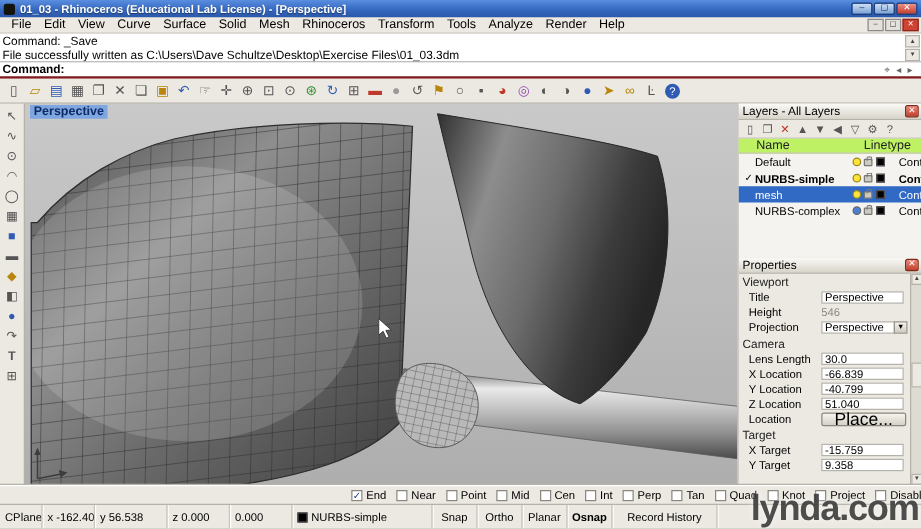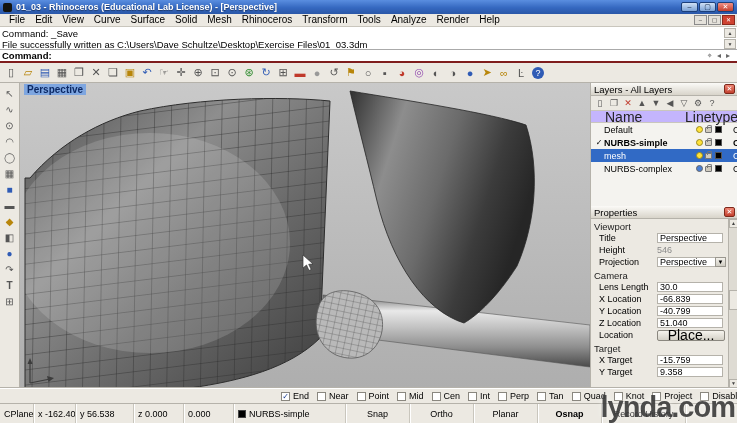--- a/index.html
+++ b/index.html
@@ -37,25 +37,25 @@
 
 #viewport{position:absolute;left:20px;top:83px;width:570px;height:305px;background:#bcbcbc}
 #vplabel{position:absolute;left:4px;top:1px;background:#7ea6e0;color:#0d2a66;font-weight:bold;font-size:10px;padding:0 3px}
 
 #rightpanel{position:absolute;left:590px;top:83px;width:147px;height:305px;background:#ece9e2;border-left:1px solid #b5b2aa}
 .panel-title{height:13px;background:linear-gradient(#fbfaf7,#d8d4ca);border-bottom:1px solid #b5b2aa;display:flex;align-items:center;padding:0 3px;font-size:9.5px}
 .pclose{margin-left:auto;width:11px;height:10px;background:linear-gradient(#ee8573,#c2402e);border:1px solid #7e281b;border-radius:2px;color:#fff;font-size:7px;line-height:8px;text-align:center}
 #layers-panel{position:absolute;left:0;top:0;width:147px;height:123px;background:#f4f3ef}
 .ltools{height:15px;display:flex;align-items:center;gap:4px;padding:0 4px;background:#ece9e2;border-bottom:1px solid #c9c6bd;font-size:9px;color:#444}
 .lti{display:flex;align-items:center;justify-content:center;width:10px}
-.lhead{height:12px;display:flex;border-bottom:1px solid #c9c6bd;background:#c4b5fd;font-size:14px;padding-left:14px;color:#222;align-items:center}
+.lhead{height:12px;display:flex;border-bottom:1px solid #c9c6bd;background:#bef264;font-size:10px;padding-left:14px;color:#222;align-items:center}
 .lhead .hn{width:86px}
 .lrow{height:13px;display:flex;align-items:center;font-size:9px;padding-left:3px;white-space:nowrap;overflow:hidden}
 .lrow .cur{width:10px;text-align:center;font-size:8px;flex:0 0 auto}
-.lrow .nm{width:92px;overflow:hidden;flex:0 0 auto}
+.lrow .nm{width:78px;overflow:hidden;flex:0 0 auto}
 .lrow.bold .nm,.lrow.bold .lt{font-weight:bold}
 .lrow.selected{background:#316ac5;color:#fff}
 .bulb{width:7px;height:7px;border-radius:50%;background:#4a7fd4;border:1px solid #666;margin-right:2px;flex:0 0 auto}
 .bulb.on{background:#ffe23a;border-color:#998a1f}
 .lock{width:7px;height:6px;background:#cfcabe;border:1px solid #777;border-radius:1px;margin-right:3px;position:relative;flex:0 0 auto}
 .lock::before{content:"";position:absolute;left:1px;top:-3px;width:3px;height:3px;border:1px solid #777;border-bottom:none;border-radius:2px 2px 0 0}
 .swatch{width:7px;height:7px;background:#000;border:1px solid #555;margin-right:3px;flex:0 0 auto}
 .dot{width:6px;height:6px;border-radius:50%;background:#fff;margin-right:2px;flex:0 0 auto;visibility:hidden}
 .lrow .lt{overflow:hidden}
 #props-panel{position:absolute;left:0;top:123px;width:147px;height:182px;background:#ece9e2;overflow:hidden}
@@ -72,21 +72,21 @@
 .ps-thumb{position:absolute;left:0;top:42%;width:9px;height:20px;background:#ece9e2;border:1px solid #b5b2aa}
 
 #osnapbar{position:absolute;left:0;top:388px;width:737px;height:15px;background:#ece9e2;border-top:1px solid #fff;box-shadow:0 -1px 0 #b5b2aa;display:flex;align-items:center;padding-left:281px}
 .ositem{display:flex;align-items:center;margin-right:8px;font-size:9px;white-space:nowrap}
 .cb{width:9px;height:9px;background:#fff;border:1px solid #8a877f;margin-right:3px;font-size:8px;line-height:7px;text-align:center;color:#1a3c8f}
 .cb.checked::after{content:"✓"}
 
 #statusbar{position:absolute;left:0;top:403px;width:737px;height:20px;background:#ece9e2;border-top:1px solid #b5b2aa;display:flex;align-items:center;font-size:9px}
 .scell{height:100%;display:flex;align-items:center;padding:0 4px;border-right:1px solid #c9c6bd;box-shadow:1px 0 0 #fff;white-space:nowrap;overflow:hidden}
 .w1{width:34px}.w2{width:42px}.w3{width:58px}.w4{width:50px}.w5{width:50px}.w6{width:112px}
-.tg{width:64px;justify-content:center}
+.tg{width:36px;justify-content:center}
 .tg.bold{font-weight:bold}
 .wrh{width:84px;justify-content:center}
 .sb-swatch{width:8px;height:8px;background:#000;border:1px solid #444;margin-right:3px}
 
 #watermark{position:absolute;right:2px;bottom:-1px;font-size:29px;font-weight:bold;color:#3f3f3f;letter-spacing:-1px;text-shadow:0 0 5px rgba(255,255,255,.75);opacity:.92;z-index:50}
 </style>
 </head>
 <body>
 
 <div id="app">

